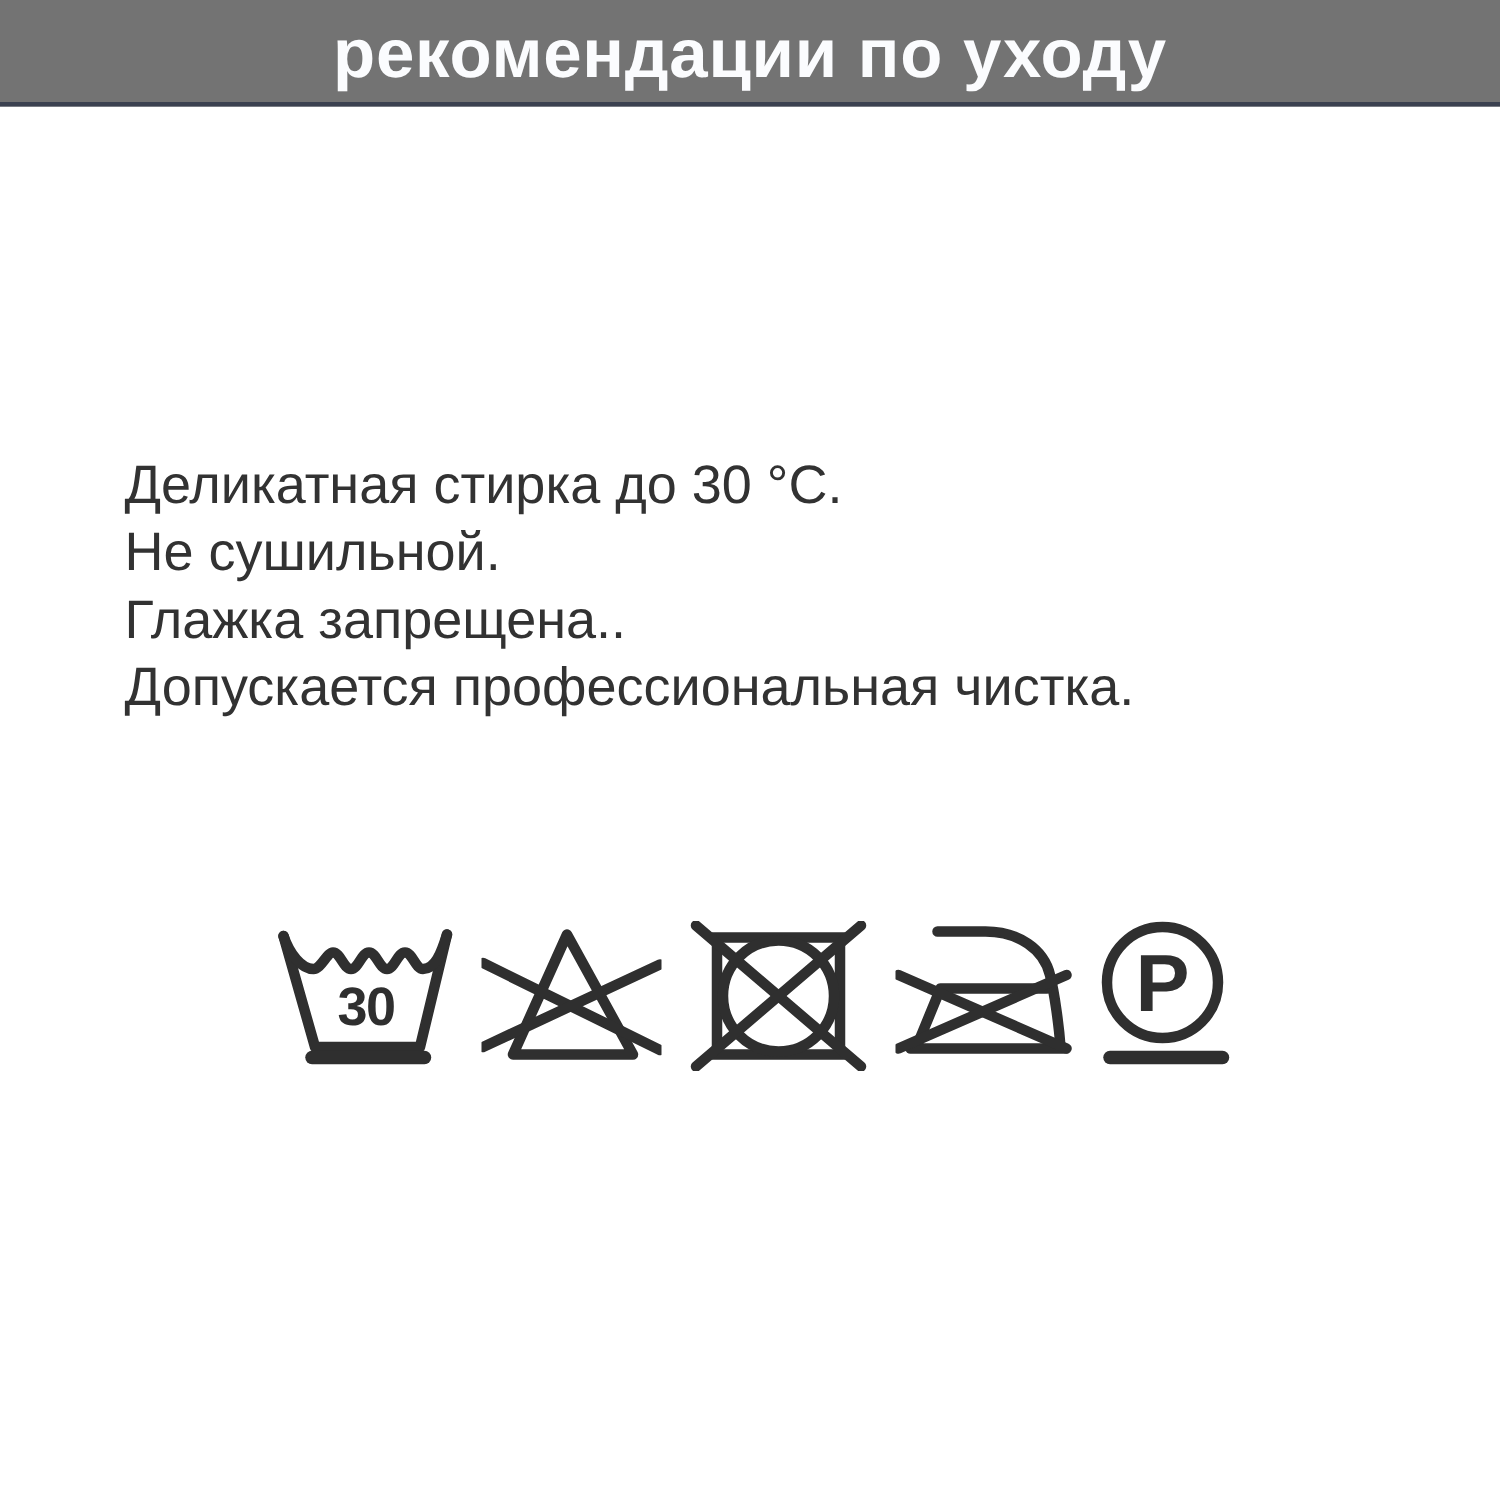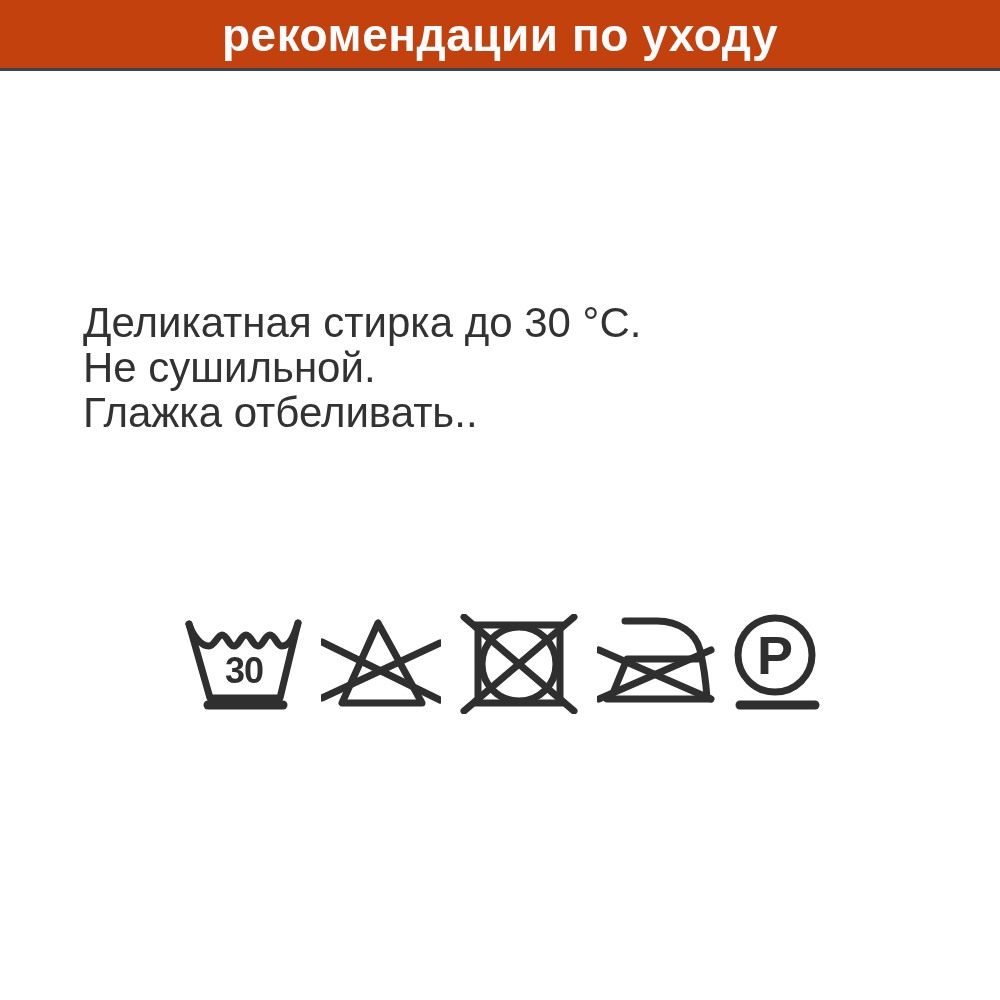--- a/index.html
+++ b/index.html
@@ -3,33 +3,33 @@
 <meta charset="utf-8">
 <style>
   html,body{margin:0;padding:0;}
   body{
     width:1000px;height:1000px;background:#ffffff;
     font-family:"Liberation Sans","DejaVu Sans",sans-serif;
     position:relative;overflow:hidden;
   }
   .header{
     position:absolute;left:0;top:0;width:1000px;height:68px;
-    background:#c2410c;border-bottom:3px solid #3b4150;
+    background:#737373;border-bottom:3px solid #3b4150;
     display:flex;align-items:center;justify-content:center;
   }
   .header h1{
     margin:0;padding-top:2px;
     font-size:46px;font-weight:700;letter-spacing:0.5px;
     color:#fbfcfe;white-space:nowrap;
   }
   .care-text{
     position:absolute;left:83px;top:300px;width:860px;
   }
   .care-text p{
-    margin:0;font-size:42px;line-height:45px;color:#323232;white-space:nowrap;
+    margin:0;font-size:36px;line-height:45px;color:#323232;white-space:nowrap;
   }
   .icons-row{
     position:absolute;left:0;top:614px;width:829px;height:100px;
   }
   .icon{position:absolute;top:0;width:120px;height:100px;}
   .icon .s{
     fill:none;stroke:#2f2f2f;stroke-width:7;
     stroke-linecap:round;stroke-linejoin:round;
   }
   .icon .sq{fill:none;stroke:#2f2f2f;stroke-width:7;stroke-linejoin:miter;stroke-linecap:butt;}
@@ -44,21 +44,22 @@
 
 <div>
 
   <header class="header">
     <h1>рекомендации по уходу</h1>
   </header>
 
   <main class="care-text">
     <p>Деликатная стирка до 30 °C.</p>
     <p>Не сушильной.</p>
-    <p>Глажка отбеливать..</p>
+    <p>Глажка запрещена..</p>
+    <p>Допускается профессиональная чистка.</p>
   </main>
 
   <div class="icons-row">
 
     <svg class="icon" style="left:183px" viewBox="0 0 120 100">
       <path class="s" d="M6,10 L27,84 L97,84 L115,9"></path>
       <path class="s" d="M6,10 C10,22 18,32 26,32 C31,32 35,21 39,21 C44,21 46,32 51,32
                          C56,32 58,21 63,21 C68,21 70,32 75,32 C80,32 82,21 87,21
                          C92,21 94,32 99,32 C107,32 111,22 115,9"></path>
       <text x="61" y="69" font-size="36" letter-spacing="-1">30</text>

